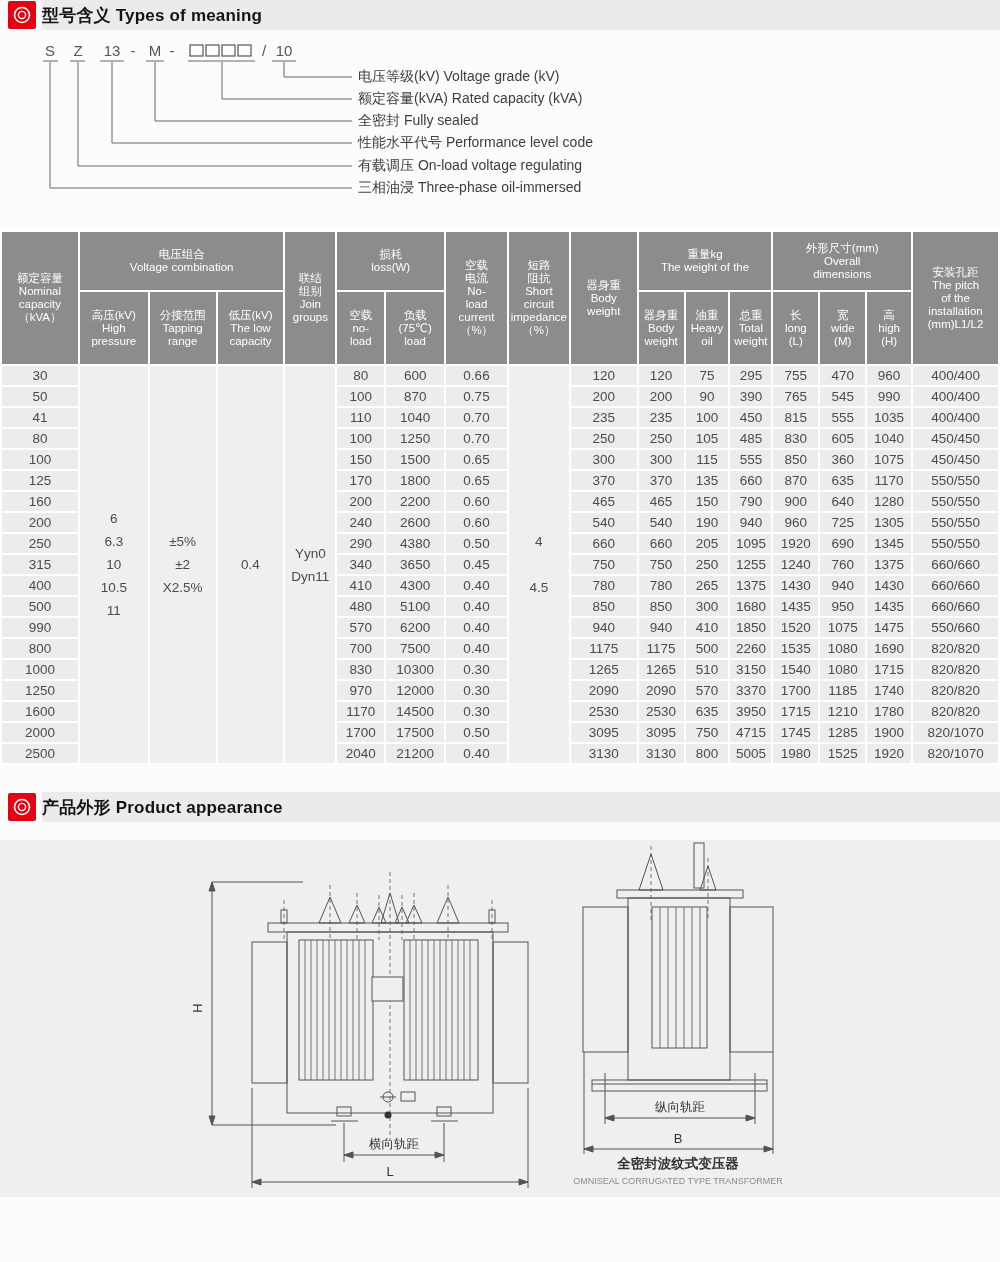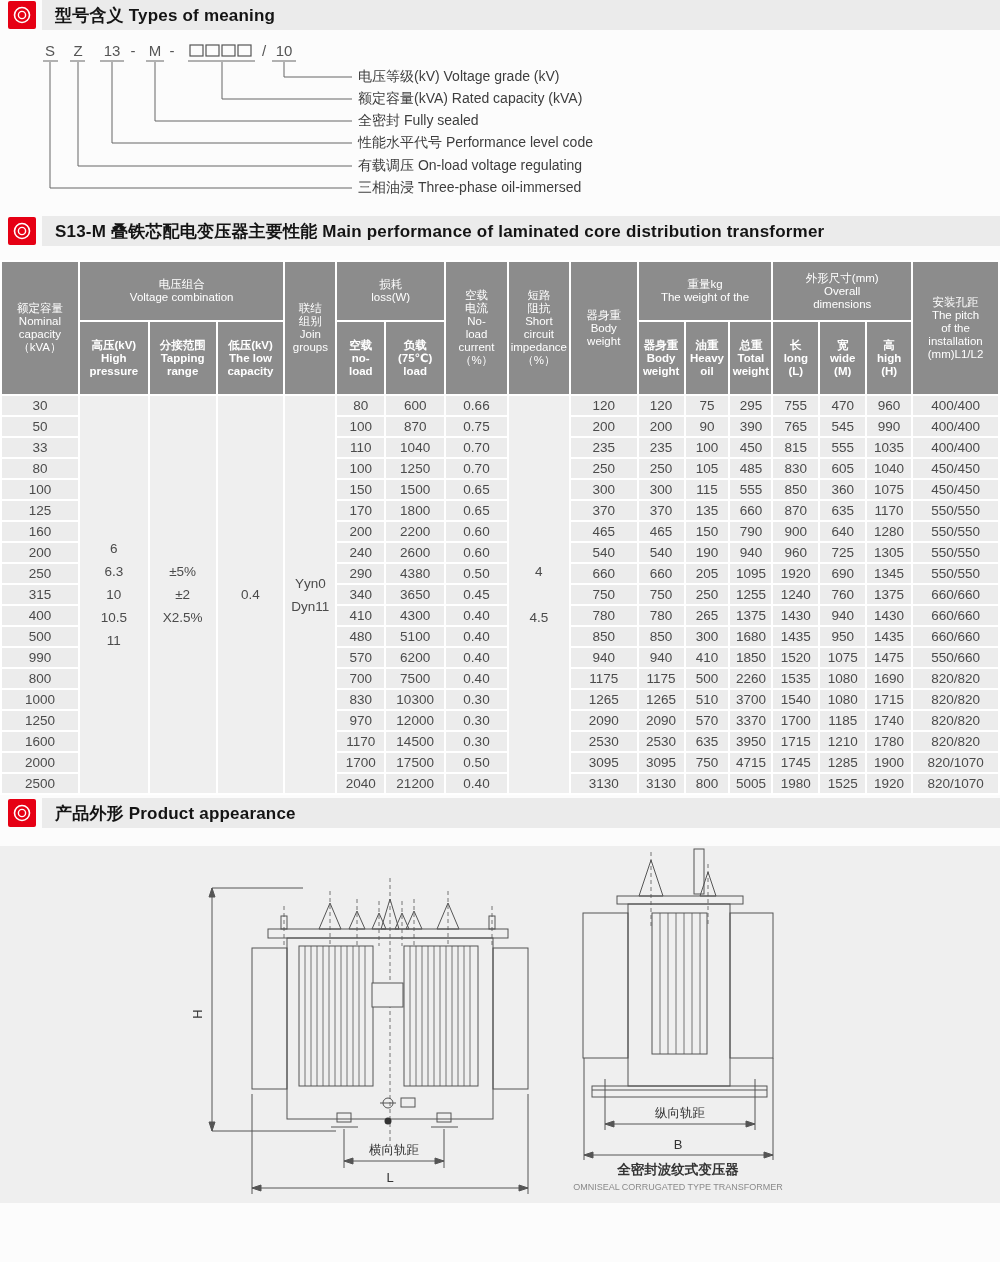--- a/index.html
+++ b/index.html
@@ -7,30 +7,30 @@
     width:1000px;height:1262px;position:relative;overflow:hidden;
     background:#fcfcfc;
     font-family:"Liberation Sans","DejaVu Sans",sans-serif;
     color:#333;
   }
   
   .sec{display:flex;align-items:stretch;height:30px;}
   .sec-icon{flex:0 0 28px;width:28px;height:28px;margin:1px 0 0 8px;background:#e60014;border-radius:2px;
     display:flex;align-items:center;justify-content:center;}
   .sec-bar{flex:1;background:#ebebeb;margin-left:6px;display:flex;align-items:center;
-    padding-left:13px;font-size:17px;font-weight:bold;color:#141414;letter-spacing:.2px;}
+    padding-left:0;font-size:17px;font-weight:bold;color:#141414;letter-spacing:.2px;}
   
   .diagram{display:block;background:#fcfcfc;}
   
   table.perf{width:1000px;border-collapse:collapse;table-layout:fixed;margin-top:14px;}
   table.perf th{
     background:#8c8c8c;color:#ffffff;font-weight:normal;font-size:11.5px;line-height:13px;
     border:2px solid #ffffff;white-space:pre-line;text-align:center;vertical-align:middle;padding:1px 0;}
   table.perf thead tr.t1 th{height:56px;}
-  table.perf thead tr.t2 th{height:70px;font-weight:bold;}
+  table.perf thead tr.t2 th{height:70px;}
   table.perf td{
     background:#ececec;color:#4b4b4b;font-size:13.5px;border:2px solid #ffffff;
     text-align:center;vertical-align:middle;height:19px;padding:0;}
   table.perf td.merged{white-space:pre-line;line-height:23px;background:#efefef;font-size:13.5px;}
   
   .panel{margin-top:18px;background:#efefef;height:357px;}
   .panel svg{display:block;}
   svg text{font-family:"Liberation Sans","DejaVu Sans",sans-serif;}
 </style>
 </head>
@@ -89,31 +89,20 @@
     <g fill="#3d3d3d" font-size="14">
       <text x="358" y="51">电压等级(kV) Voltage grade (kV)</text>
       <text x="358" y="73">额定容量(kVA) Rated capacity (kVA)</text>
       <text x="358" y="95">全密封 Fully sealed</text>
       <text x="358" y="117">性能水平代号 Performance level code</text>
       <text x="358" y="140">有载调压 On-load voltage regulating</text>
       <text x="358" y="162">三相油浸 Three-phase oil-immersed</text>
     </g>
   </svg>
 
-  <div class="sec">
-    <div class="sec-icon">
-      <svg width="22" height="22" viewBox="0 0 22 22">
-        <circle cx="11" cy="11" r="7.5" fill="none" stroke="#fff" stroke-width="1.6"></circle>
-        <circle cx="11" cy="11" r="3.6" fill="none" stroke="#fff" stroke-width="1.4"></circle>
-      </svg>
-    </div>
-    <div class="sec-bar">
-      <span>S13-M 叠铁芯配电变压器主要性能 Main performance of laminated core distribution transformer</span>
-    </div>
-  </div>
 
   <table class="perf">
     <colgroup>
       <col style="width:7.8%">
         <col style="width:7.0%">
         <col style="width:6.8%">
         <col style="width:6.8%">
       <col style="width:5.2%">
         <col style="width:4.9%">
         <col style="width:6.0%">
@@ -241,21 +230,21 @@
           <td>200</td>
           <td>200</td>
           <td>90</td>
           <td>390</td>
           <td>765</td>
           <td>545</td>
           <td>990</td>
           <td>400/400</td>
         </tr>
         <tr>
-          <td>33</td>
+          <td>41</td>
           <td>110</td>
           <td>1040</td>
           <td>0.70</td>
           <td>235</td>
           <td>235</td>
           <td>100</td>
           <td>450</td>
           <td>815</td>
           <td>555</td>
           <td>1035</td>
@@ -416,21 +405,21 @@
           <td>820/820</td>
         </tr>
         <tr>
           <td>1000</td>
           <td>830</td>
           <td>10300</td>
           <td>0.30</td>
           <td>1265</td>
           <td>1265</td>
           <td>510</td>
-          <td>3700</td>
+          <td>3150</td>
           <td>1540</td>
           <td>1080</td>
           <td>1715</td>
           <td>820/820</td>
         </tr>
         <tr>
           <td>1250</td>
           <td>970</td>
           <td>12000</td>
           <td>0.30</td>
@@ -481,21 +470,21 @@
           <td>800</td>
           <td>5005</td>
           <td>1980</td>
           <td>1525</td>
           <td>1920</td>
           <td>820/1070</td>
         </tr>
       </tbody>
   </table>
 
-  <div class="sec" style="margin-top:3px">
+  <div class="sec" style="margin-top:27px">
     <div class="sec-icon">
       <svg width="22" height="22" viewBox="0 0 22 22">
         <circle cx="11" cy="11" r="7.5" fill="none" stroke="#fff" stroke-width="1.6"></circle>
         <circle cx="11" cy="11" r="3.6" fill="none" stroke="#fff" stroke-width="1.4"></circle>
       </svg>
     </div>
     <div class="sec-bar">
       <span>产品外形 Product appearance</span>
     </div>
   </div>

